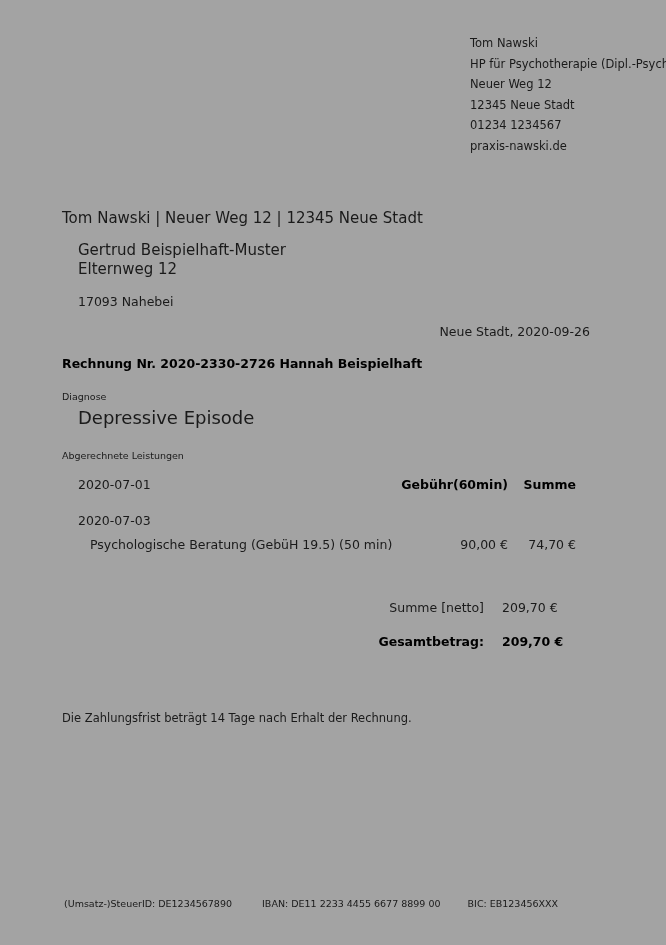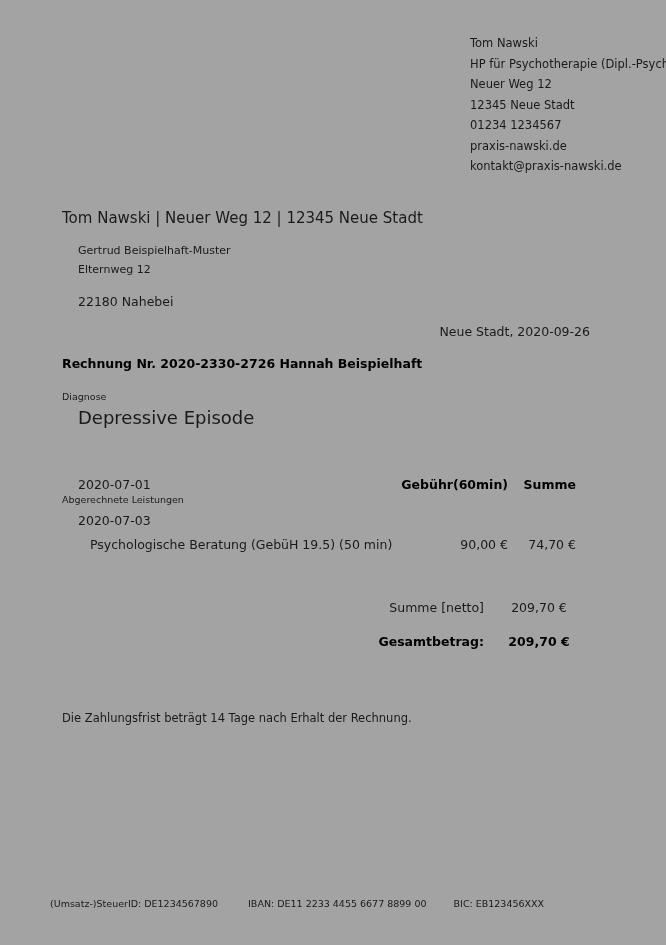--- a/index.html
+++ b/index.html
@@ -45,21 +45,21 @@
     color: #1a1a1a;
   }
 
   
   .recipient {
     position: absolute;
     left: 78px;
     top: 241px;
   }
   .recipient-line {
-    font-size: 11px;
+    font-size: 15px;
     line-height: 19px;
     color: #1a1a1a;
   }
   .recipient-city {
     position: absolute;
     left: 78px;
     top: 292px;
     font-size: 12.5px;
     line-height: 19px;
     color: #1a1a1a;
@@ -85,21 +85,21 @@
   }
 
   
   .caption {
     position: absolute;
     left: 62px;
     font-size: 9.5px;
     color: #1a1a1a;
   }
   .caption-diagnose { top: 391px; }
-  .caption-services { top: 450px; margin-top: 44px; }
+  .caption-services { top: 450px; }
 
   .diagnosis-value {
     position: absolute;
     left: 78px;
     top: 407px;
     font-size: 18px;
     color: #1a1a1a;
   }
 
   
@@ -165,21 +165,21 @@
     font-size: 12.5px;
     color: #1a1a1a;
     vertical-align: baseline;
   }
   .totals .t-label {
     text-align: right;
     padding-right: 18px;
     white-space: nowrap;
   }
   .totals .t-value {
-    text-align: center;
+    text-align: left;
     width: 74px;
     white-space: nowrap;
   }
   .totals .row-net td { height: 34px; }
   .totals .row-gross td {
     height: 30px;
     font-weight: bold;
     color: #000000;
   }
 
@@ -188,21 +188,21 @@
     position: absolute;
     left: 62px;
     top: 711px;
     font-size: 11.5px;
     color: #1a1a1a;
   }
 
   
   .footer {
     position: absolute;
-    left: 50px;
+    left: 64px;
     top: 898px;
     width: 545px;
     font-size: 9.5px;
     color: #1a1a1a;
     white-space: nowrap;
   }
   .footer-item { display: inline-block; }
   .footer-gap-1 { width: 24px; display: inline-block; }
   .footer-gap-2 { width: 21px; display: inline-block; }
 </style>
@@ -211,30 +211,29 @@
 
 <div class="page">
 
   <div class="letterhead">
     <div class="letterhead-line">Tom Nawski</div>
     <div class="letterhead-line">HP für Psychotherapie (Dipl.-Psych.)</div>
     <div class="letterhead-line">Neuer Weg 12</div>
     <div class="letterhead-line">12345 Neue Stadt</div>
     <div class="letterhead-line">01234 1234567</div>
     <div class="letterhead-line">praxis-nawski.de</div>
-    <div class="letterhead-line">kontakt@praxis-nawski.de</div>
   </div>
 
   <div class="return-line">Tom Nawski | Neuer Weg 12 | 12345 Neue Stadt</div>
 
   <div class="recipient">
     <div class="recipient-line">Gertrud Beispielhaft-Muster</div>
     <div class="recipient-line">Elternweg 12</div>
   </div>
-  <div class="recipient-city">22180 Nahebei</div>
+  <div class="recipient-city">17093 Nahebei</div>
 
   <div class="place-date">Neue Stadt, 2020-09-26</div>
 
   <div class="invoice-title">Rechnung Nr. 2020-2330-2726 Hannah Beispielhaft</div>
 
   <div class="caption caption-diagnose">Diagnose</div>
   <div class="diagnosis-value">Depressive Episode</div>
 
   <div class="caption caption-services">Abgerechnete Leistungen</div>
 

